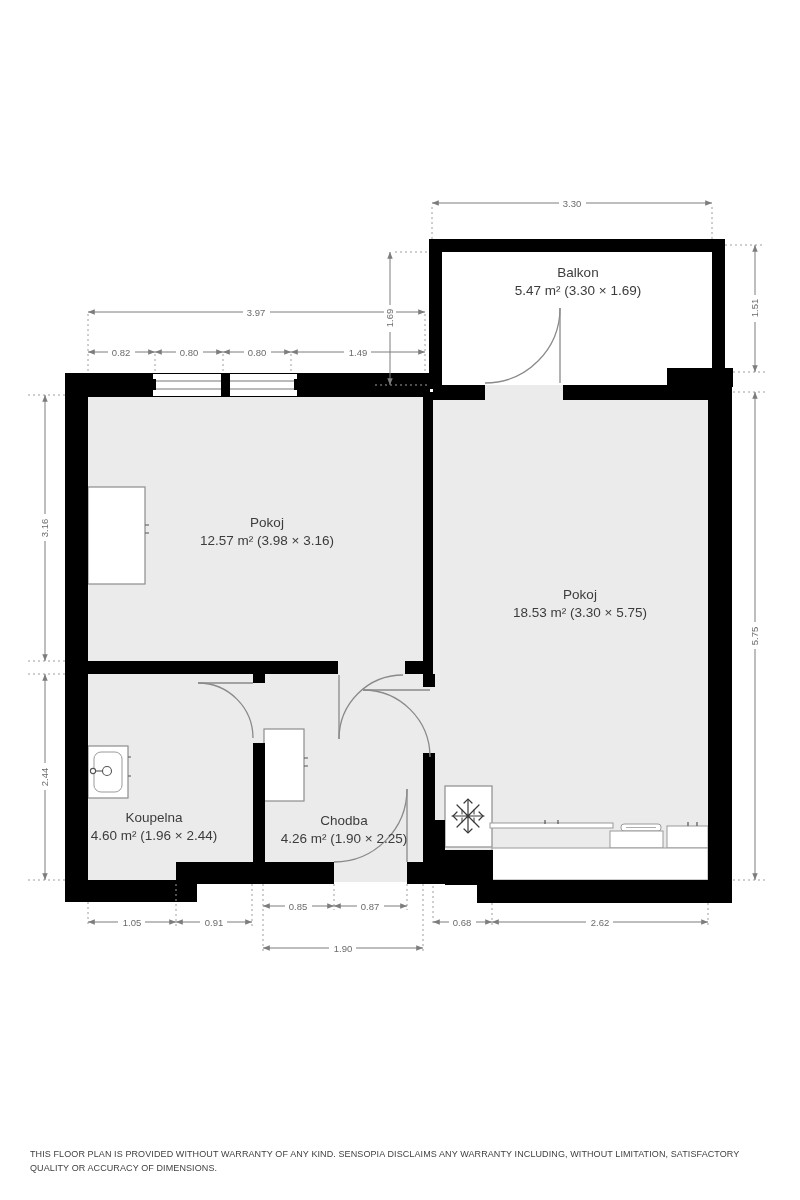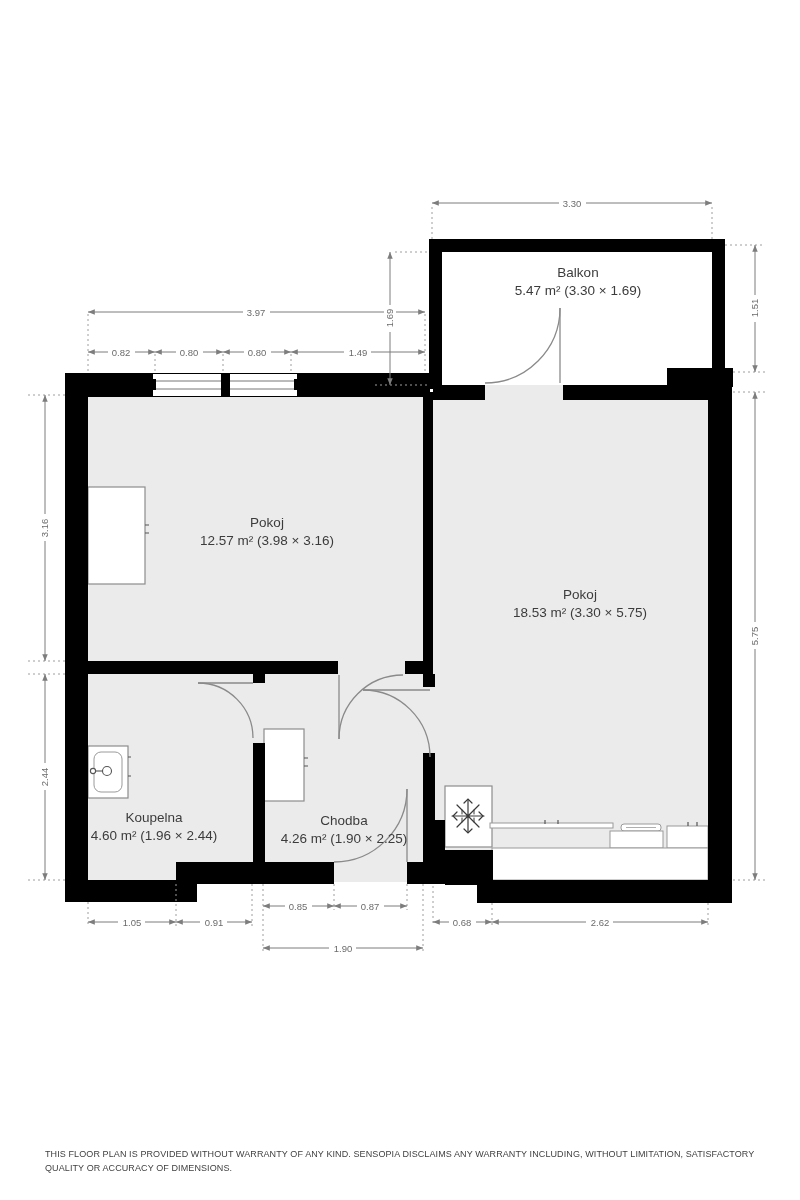--- a/index.html
+++ b/index.html
@@ -12,21 +12,21 @@
   .door{fill:none;stroke:#8a8a8a;stroke-width:1.3;}
   .dim{stroke:#7d7d7d;stroke-width:1;}
   .ext{stroke:#9e9e9e;stroke-width:1;stroke-dasharray:2 3;fill:none;}
   .glass{stroke:#777777;stroke-width:1;fill:none;}
   .tick{stroke:#555555;stroke-width:1.2;fill:none;}
   .flake{stroke:#3a3a3a;stroke-width:1.2;fill:none;stroke-linecap:round;}
   .dimlbl{font-size:9.5px;fill:#6b6b6b;text-anchor:middle;}
   .dimbg{fill:#ffffff;}
   .roomname{font-size:13.5px;fill:#3c3c3c;text-anchor:middle;}
   .roomarea{font-size:13.5px;fill:#3c3c3c;text-anchor:middle;}
-  #disclaimer{position:absolute;left:30px;top:1148px;width:720px;font-size:9px;line-height:1.55;color:#3f3f3f;letter-spacing:0.1px;margin-left:15px;}
+  #disclaimer{position:absolute;left:30px;top:1148px;width:720px;font-size:9px;line-height:1.55;color:#3f3f3f;letter-spacing:0.1px;}
 </style>
 </head>
 <body>
 
 <svg width="800" height="1200" viewBox="0 0 800 1200">
   <defs>
     <marker id="arr" viewBox="0 0 10 10" refX="8.5" refY="5" markerWidth="8" markerHeight="8" orient="auto-start-reverse">
       <path d="M0,1.6 L8.5,5 L0,8.4 z" fill="#7d7d7d"></path>
     </marker>
   </defs>

